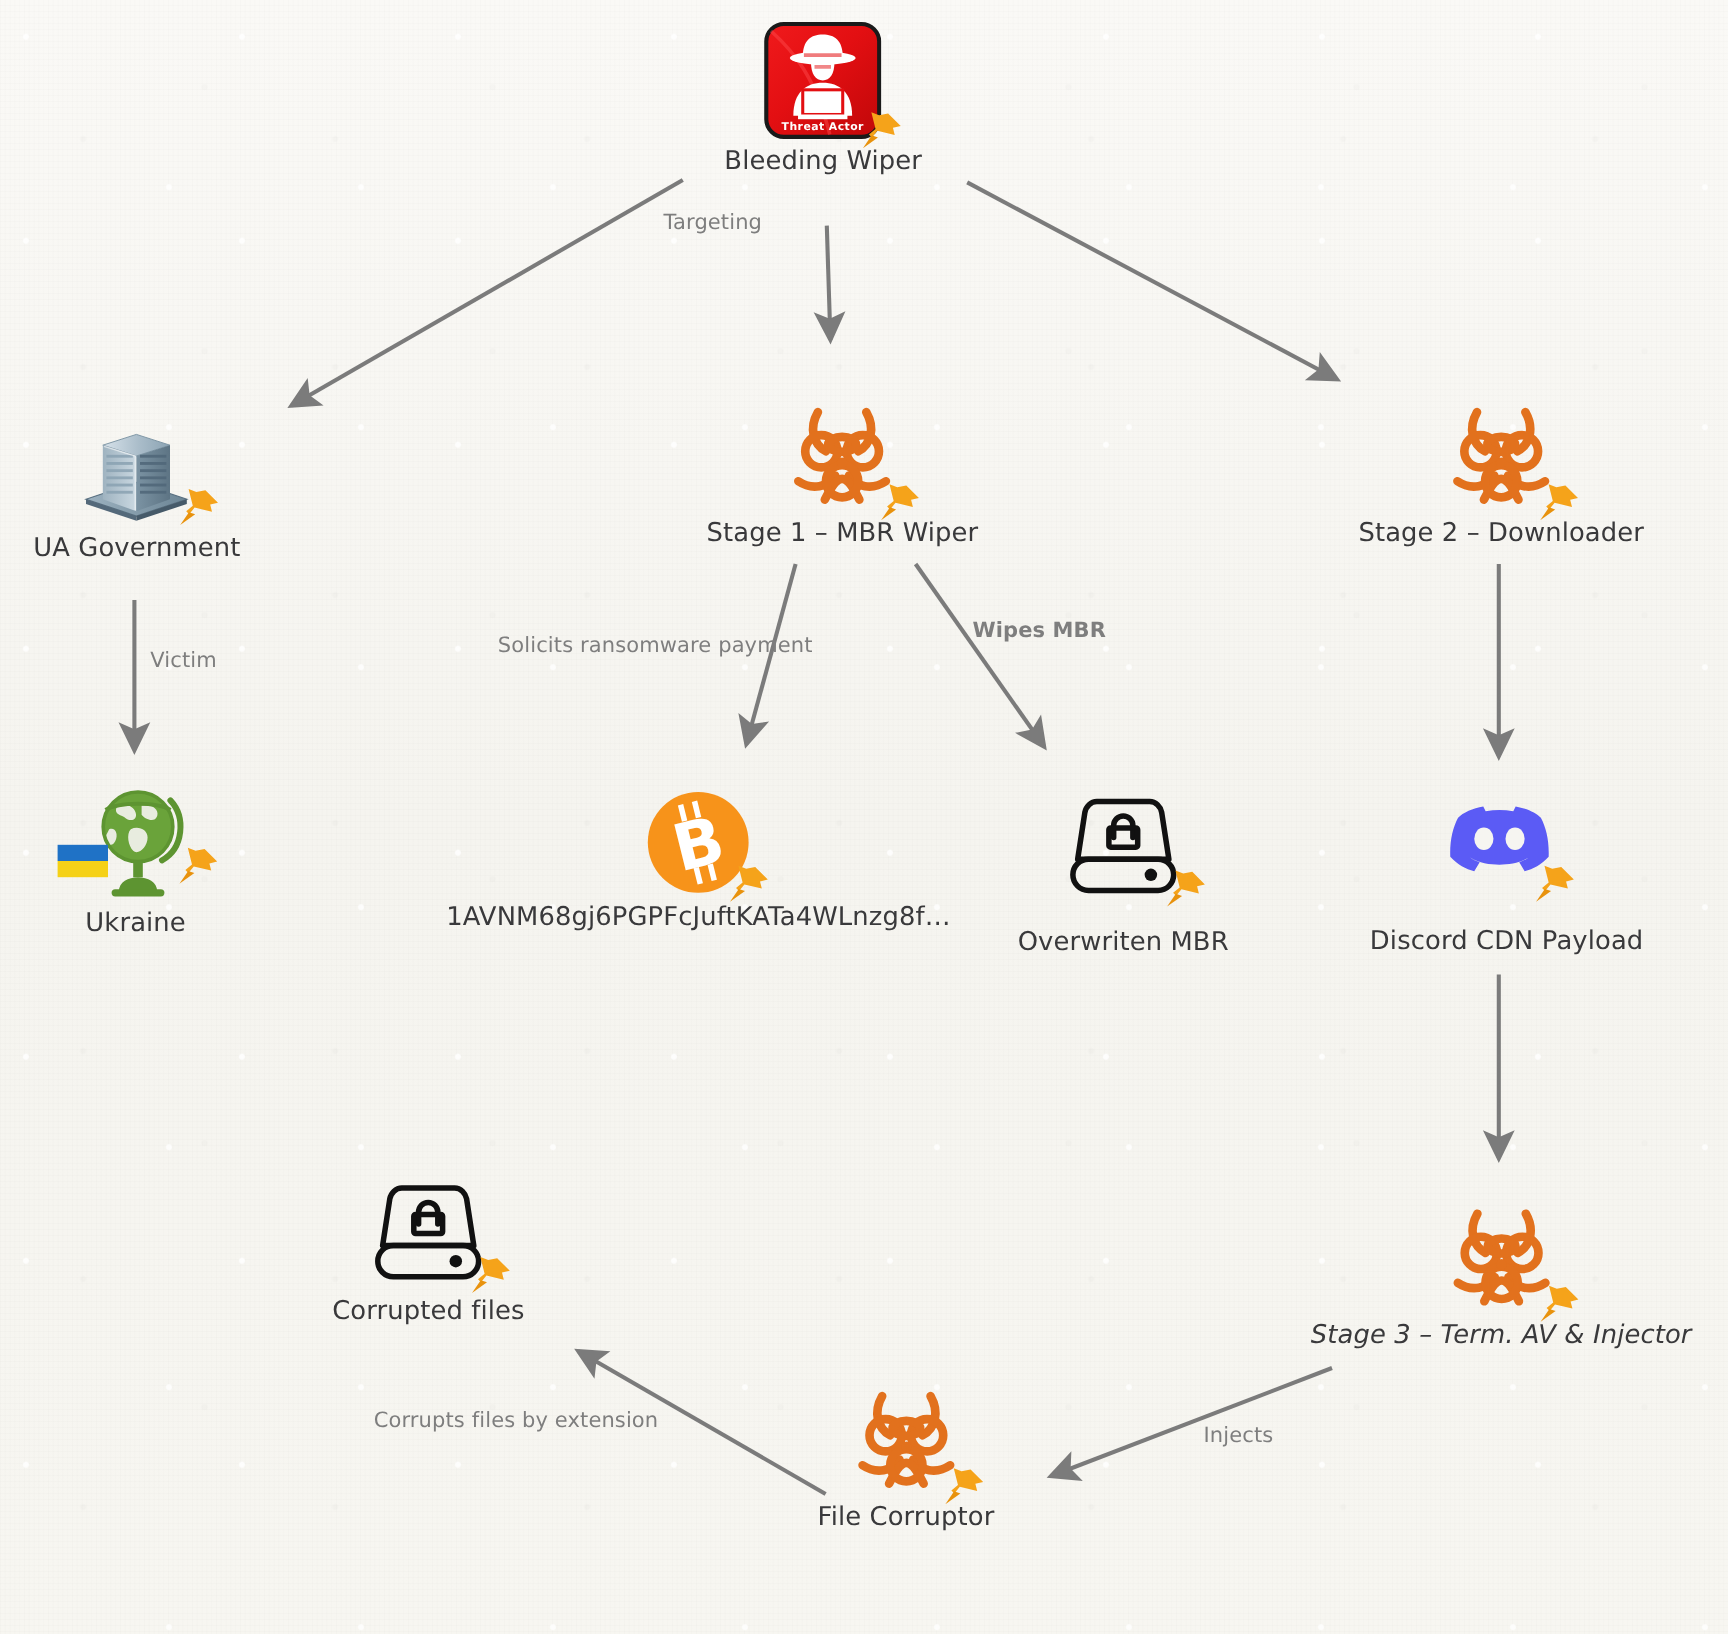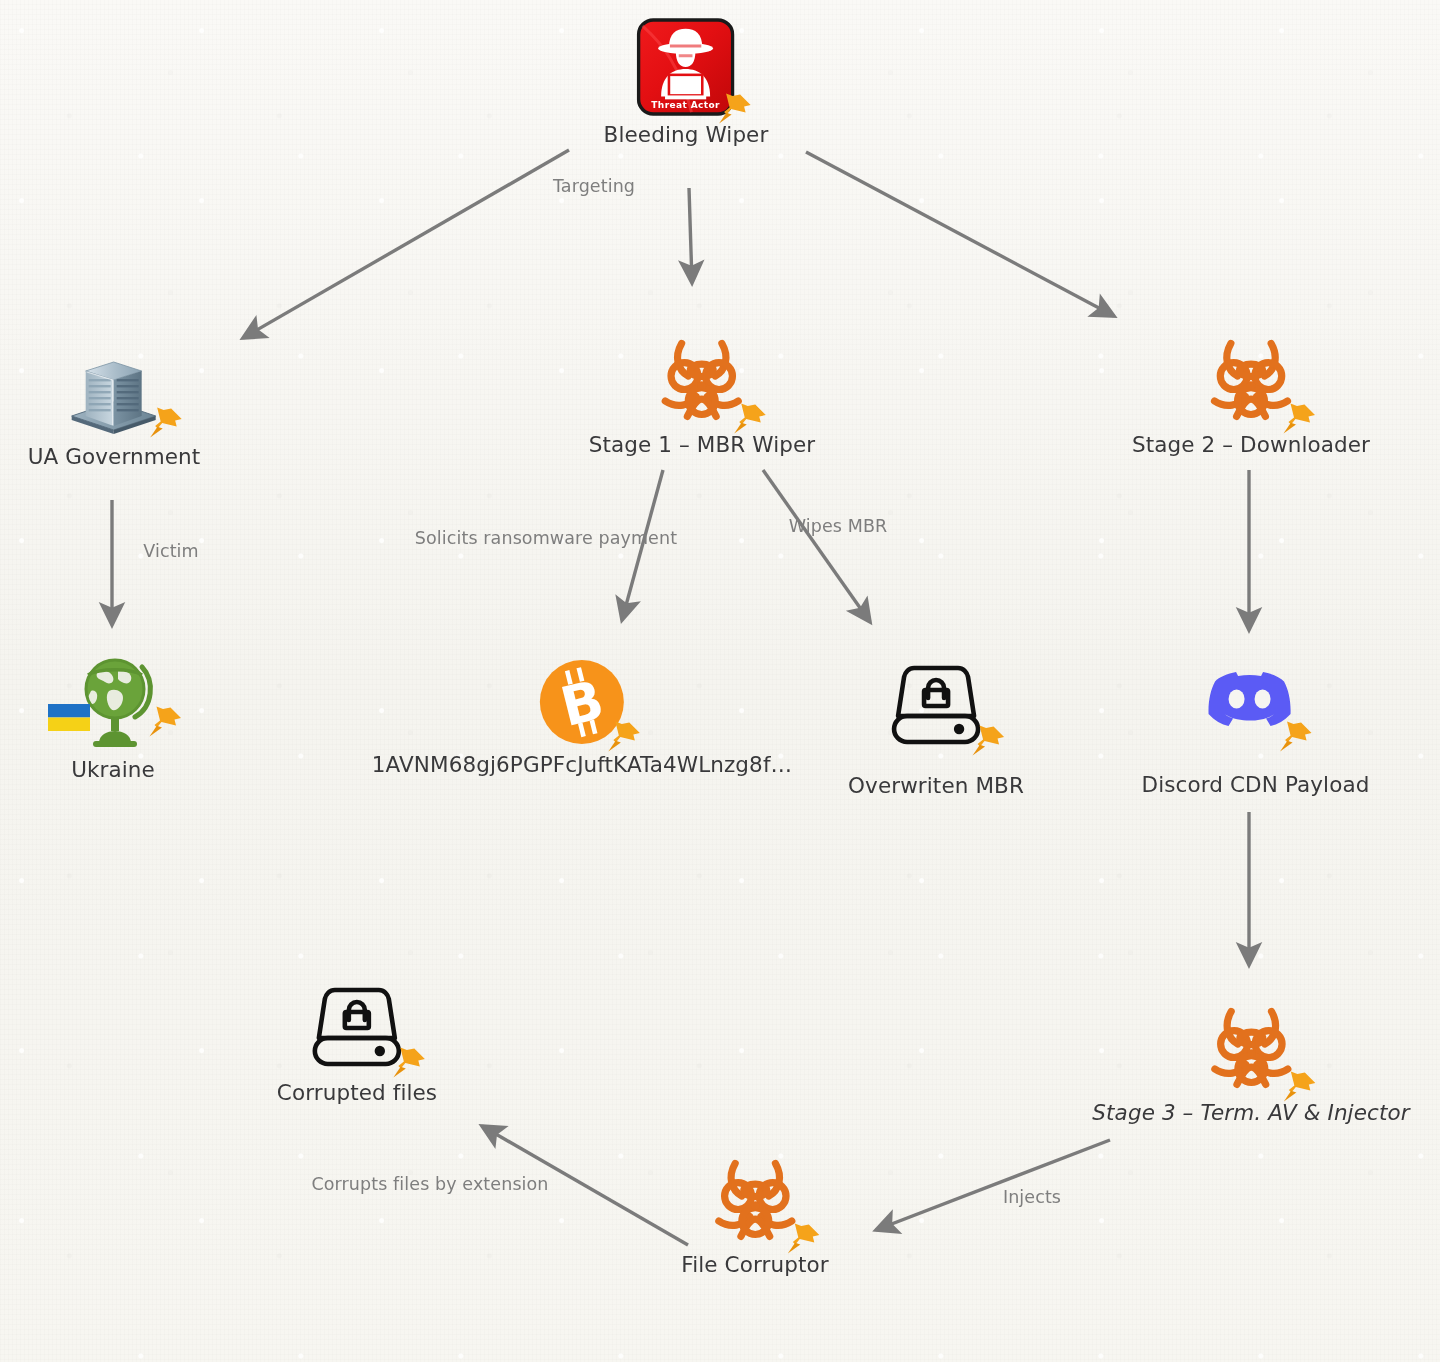--- a/index.html
+++ b/index.html
@@ -96,23 +96,23 @@
 
       <line x1="1249" y1="812" x2="1249" y2="965"></line>
 
       <line x1="1110" y1="1140" x2="876" y2="1230"></line>
 
       <line x1="688" y1="1245" x2="482" y2="1126"></line>
     </g>
   </svg>
 
   <div class="edge-label" style="left:594px; top:176px;">Targeting</div>
-  <div class="edge-label" style="left:171px; top:541px;text-align:right;">Victim</div>
+  <div class="edge-label" style="left:153px; top:541px;text-align:right;">Victim</div>
   <div class="edge-label" style="left:506px; top:528px;margin-left:40px;">Solicits ransomware payment</div>
-  <div class="edge-label" style="left:838px; top:516px;">Wipes MBR</div>
+  <div class="edge-label" style="left:866px; top:516px;font-weight:bold;">Wipes MBR</div>
   <div class="edge-label" style="left:1032px; top:1187px;">Injects</div>
   <div class="edge-label" style="left:430px; top:1174px;">Corrupts files by extension</div>
 
   <div class="node" style="left:686px; top:18px;">
     <div class="node-icon">
       <svg width="98" height="98" viewBox="0 0 100 100" xmlns="http://www.w3.org/2000/svg">
         <defs>
           <linearGradient id="taGrad" x1="0" y1="0" x2="1" y2="1">
             <stop offset="0%" stop-color="#f01a1c"></stop>
             <stop offset="45%" stop-color="#e30f12"></stop>

